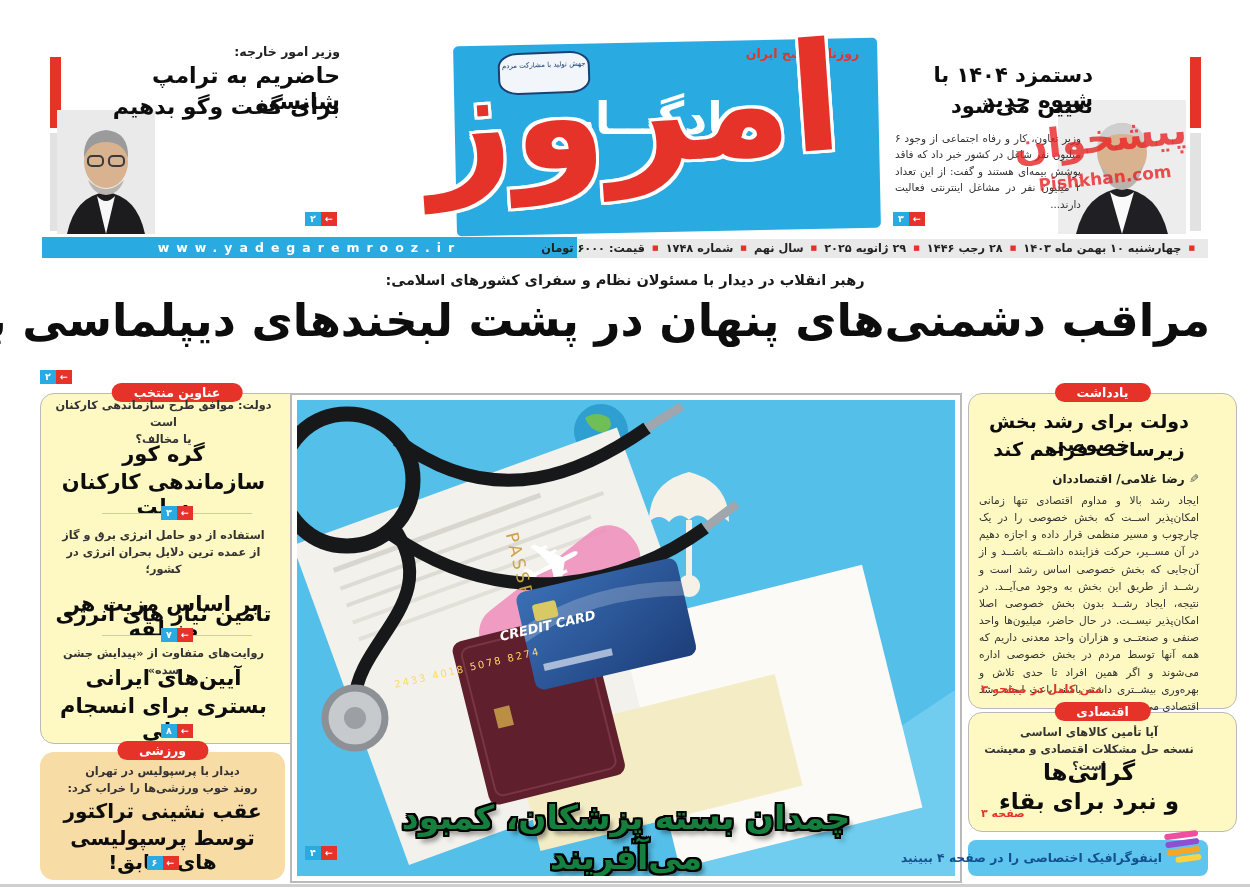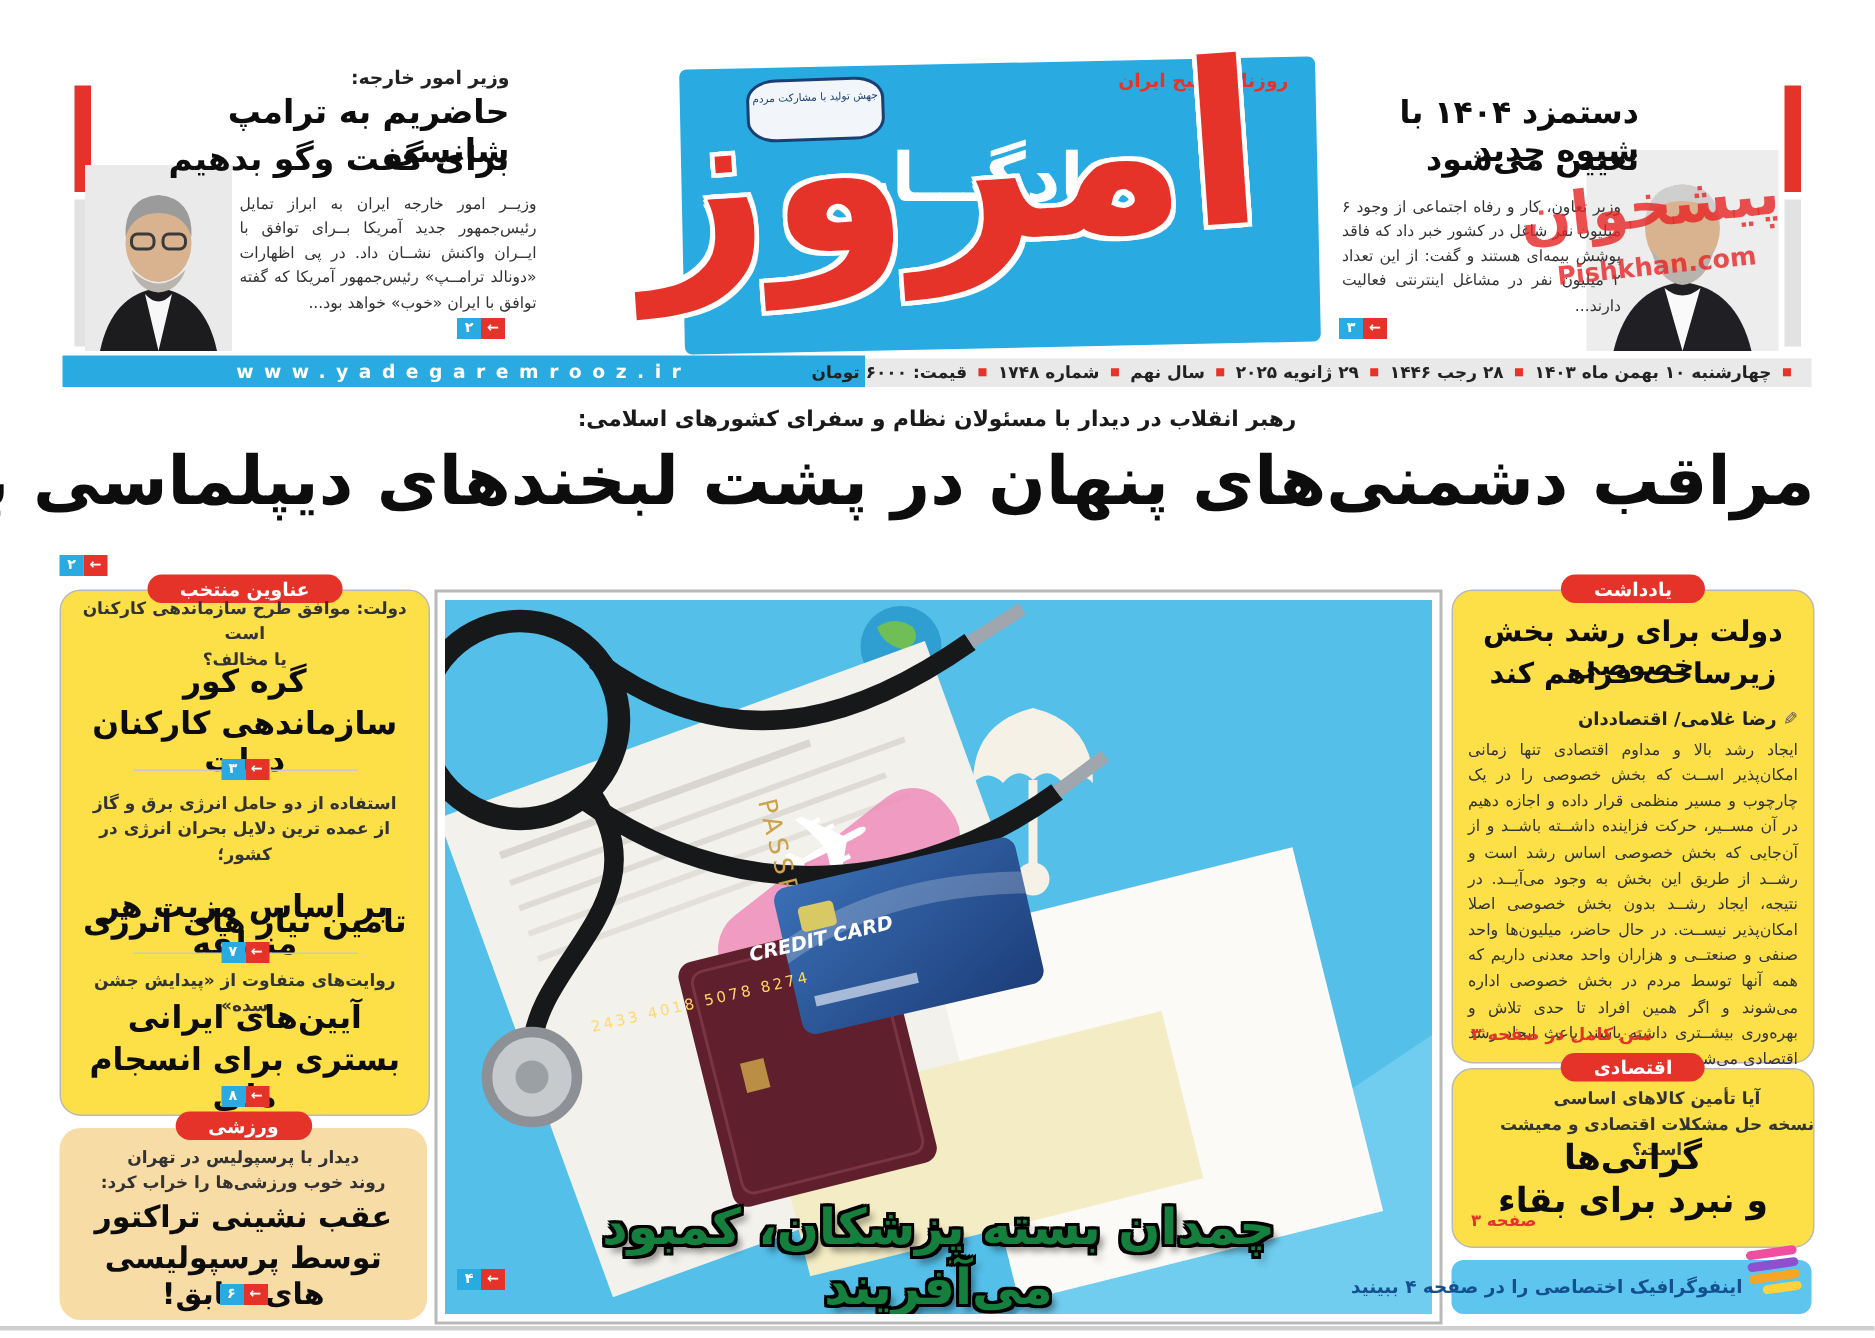--- a/index.html
+++ b/index.html
@@ -19,21 +19,21 @@
   .kicker{font-size:12.5px;font-weight:bold;color:#222;}
   .kicker-sm{font-size:11.3px;font-weight:bold;color:#333;line-height:1.5;text-align:center;}
   .headline{font-weight:bold;color:#0d0d0d;line-height:1.2;}
   .bodytext{font-size:10.4px;color:#333;line-height:1.58;text-align:justify;text-align-last:right;}
   .pagebadge{display:flex;direction:ltr;height:14px;}
   .pagebadge span{display:block;width:16px;height:14px;color:#fff;font-size:9.5px;font-weight:bold;text-align:center;line-height:14px;}
   .pagebadge .num{background:var(--blue);}
   .pagebadge .arr{background:var(--red);}
   .pill{position:absolute;top:-11px;left:50%;transform:translateX(-50%);background:var(--red);color:#fff;
         font-size:12.5px;font-weight:bold;padding:2px 22px;border-radius:12px;white-space:nowrap;}
-  .card{position:absolute;background:#fde047;border:1.6px solid #b9b9b9;border-radius:14px;}
+  .card{position:absolute;background:#fef9c3;border:1.6px solid #b9b9b9;border-radius:14px;padding-left:27px;}
   .sepline{position:absolute;left:50%;transform:translateX(-50%);width:150px;border-top:1px solid #c9c9c9;}
   .center{text-align:center;}
   .redlink{color:var(--red);font-weight:bold;font-size:11.5px;}
   
   .logo-main{font-weight:bold;color:var(--red);
      text-shadow:-3px 0 0 #fff,3px 0 0 #fff,0 -3px 0 #fff,0 3px 0 #fff,-3px -3px 0 #fff,3px 3px 0 #fff,-3px 3px 0 #fff,3px -3px 0 #fff;}
   .outline-white{color:#15803d;
      text-shadow:2px 0 0 #000,-2px 0 0 #000,0 2px 0 #000,0 -2px 0 #000,2px 2px 0 #000,-2px -2px 0 #000,2px -2px 0 #000,-2px 2px 0 #000,4px 5px 5px rgba(0,0,0,.45);}
   .datebar{display:flex;align-items:center;justify-content:flex-start;background:var(--gray-bar);
      font-size:11.3px;font-weight:bold;color:#222;padding:0 8px;gap:2px;white-space:nowrap;}
@@ -59,21 +59,20 @@
       <path d="M27 48 Q26 22 49 20 Q72 22 71 48 Q66 32 49 32 Q32 32 27 48 Z" fill="#9b9b9b"></path>
       <path d="M31 70 Q49 88 67 70 Q62 84 49 85 Q36 84 31 70 Z" fill="#b9b4ae"></path>
       <rect x="31" y="46" width="15" height="10" rx="4" fill="none" stroke="#3a3a3a" stroke-width="2"></rect>
       <rect x="52" y="46" width="15" height="10" rx="4" fill="none" stroke="#3a3a3a" stroke-width="2"></rect>
     </svg>
   </div>
 
   <div class="abs kicker" style="left:125px;top:44px;width:215px;">وزیر امور خارجه:</div>
   <div class="abs headline" style="left:110px;top:63px;width:230px;font-size:22px;">حاضریم به ترامپ شانسی</div>
   <div class="abs headline" style="left:110px;top:94px;width:230px;font-size:22px;">برای گفت وگو بدهیم</div>
-  <div class="abs bodytext" style="left:160px;top:128px;width:198px;">وزیــر امور خارجه ایران به ابراز تمایل رئیس‌جمهور جدید آمریکا بــرای توافق با ایــران واکنش نشــان داد. در پی اظهارات «دونالد ترامــپ» رئیس‌جمهور آمریکا که گفته توافق با ایران «خوب» خواهد بود...</div>
   <div class="abs pagebadge" style="left:305px;top:212px;">
     <span class="num">۲</span>
     <span class="arr">←</span>
   </div>
 
   <div class="abs" style="left:455px;top:42px;width:424px;height:190px;background:var(--blue);border-radius:5px;transform:rotate(-1.2deg);"></div>
   <div class="abs" style="left:735px;top:46px;width:135px;color:var(--red);font-size:12.5px;font-weight:bold;text-align:center;">روزنامه صبح ایران</div>
   <div class="abs" style="left:498px;top:52px;width:92px;height:42px;border:2px solid #1b3f73;border-radius:20px/14px;background:#f2f6fb;color:#1b3f73;font-size:7px;text-align:center;line-height:1.1;padding-top:8px;box-sizing:border-box;transform:rotate(-2deg);overflow:hidden;">جهش تولید با مشارکت مردم</div>
   <div class="abs" style="left:520px;top:92px;width:270px;color:#fff;font-size:45px;font-weight:bold;text-align:center;">یادگـــار</div>
   <div class="abs logo-main" style="left:368px;top:18px;width:530px;font-size:150px;line-height:1.25;text-align:center;transform:rotate(-4deg);">امروز</div>
@@ -263,21 +262,21 @@
     <div class="abs" style="left:10px;top:78px;width:220px;font-size:12px;font-weight:bold;color:#222;">
       <span style="color:#555;display:inline-block;transform:scaleX(-1);">✎</span>
       <span>رضا غلامی/ اقتصاددان</span>
     </div>
     <div class="abs bodytext" style="left:10px;top:98px;width:220px;font-size:10.6px;line-height:1.62;">ایجاد رشد بالا و مداوم اقتصادی تنها زمانی امکان‌پذیر اســت که بخش خصوصی را در یک چارچوب و مسیر منظمی قرار داده و اجازه دهیم در آن مســیر، حرکت فزاینده داشــته باشــد و از آن‌جایی که بخش خصوصی اساس رشد است و رشــد از طریق این بخش به وجود می‌آیــد. در نتیجه، ایجاد رشــد بدون بخش خصوصی اصلا امکان‌پذیر نیســت. در حال حاضر، میلیون‌ها واحد صنفی و صنعتــی و هزاران واحد معدنی داریم که همه آنها توسط مردم در بخش خصوصی اداره می‌شوند و اگر همین افراد تا حدی تلاش و بهره‌وری بیشــتری داشته باشند باعث ایجاد رشد اقتصادی می‌شوند...</div>
     <div class="abs redlink" style="left:12px;top:288px;">متن کامل در صفحه ۳</div>
   </div>
 
   <div class="card" style="left:968px;top:712px;width:240px;height:118px;">
     <div class="pill">اقتصادی</div>
-    <div class="abs kicker-sm" style="left:8px;top:12px;width:224px;margin-left:16px;">
+    <div class="abs kicker-sm" style="left:8px;top:12px;width:224px;">
       <span>آیا تأمین کالاهای اساسی</span><br>
       <span>نسخه حل مشکلات اقتصادی و معیشت است؟</span>
     </div>
     <div class="abs headline center" style="left:8px;top:46px;width:224px;font-size:23px;">گرانی‌ها</div>
     <div class="abs headline center" style="left:8px;top:75px;width:224px;font-size:23px;">و نبرد برای بقاء</div>
     <div class="abs redlink" style="left:12px;top:94px;font-size:11px;">صفحه ۳</div>
   </div>
 
   <div class="abs" style="left:968px;top:840px;width:240px;height:36px;background:var(--banner);border-radius:8px;">
     <div class="abs" style="right:46px;left:8px;top:0;height:36px;line-height:36px;text-align:center;color:var(--bannertext);font-size:12.3px;font-weight:bold;white-space:nowrap;">اینفوگرافیک اختصاصی را در صفحه ۴ ببینید</div>

